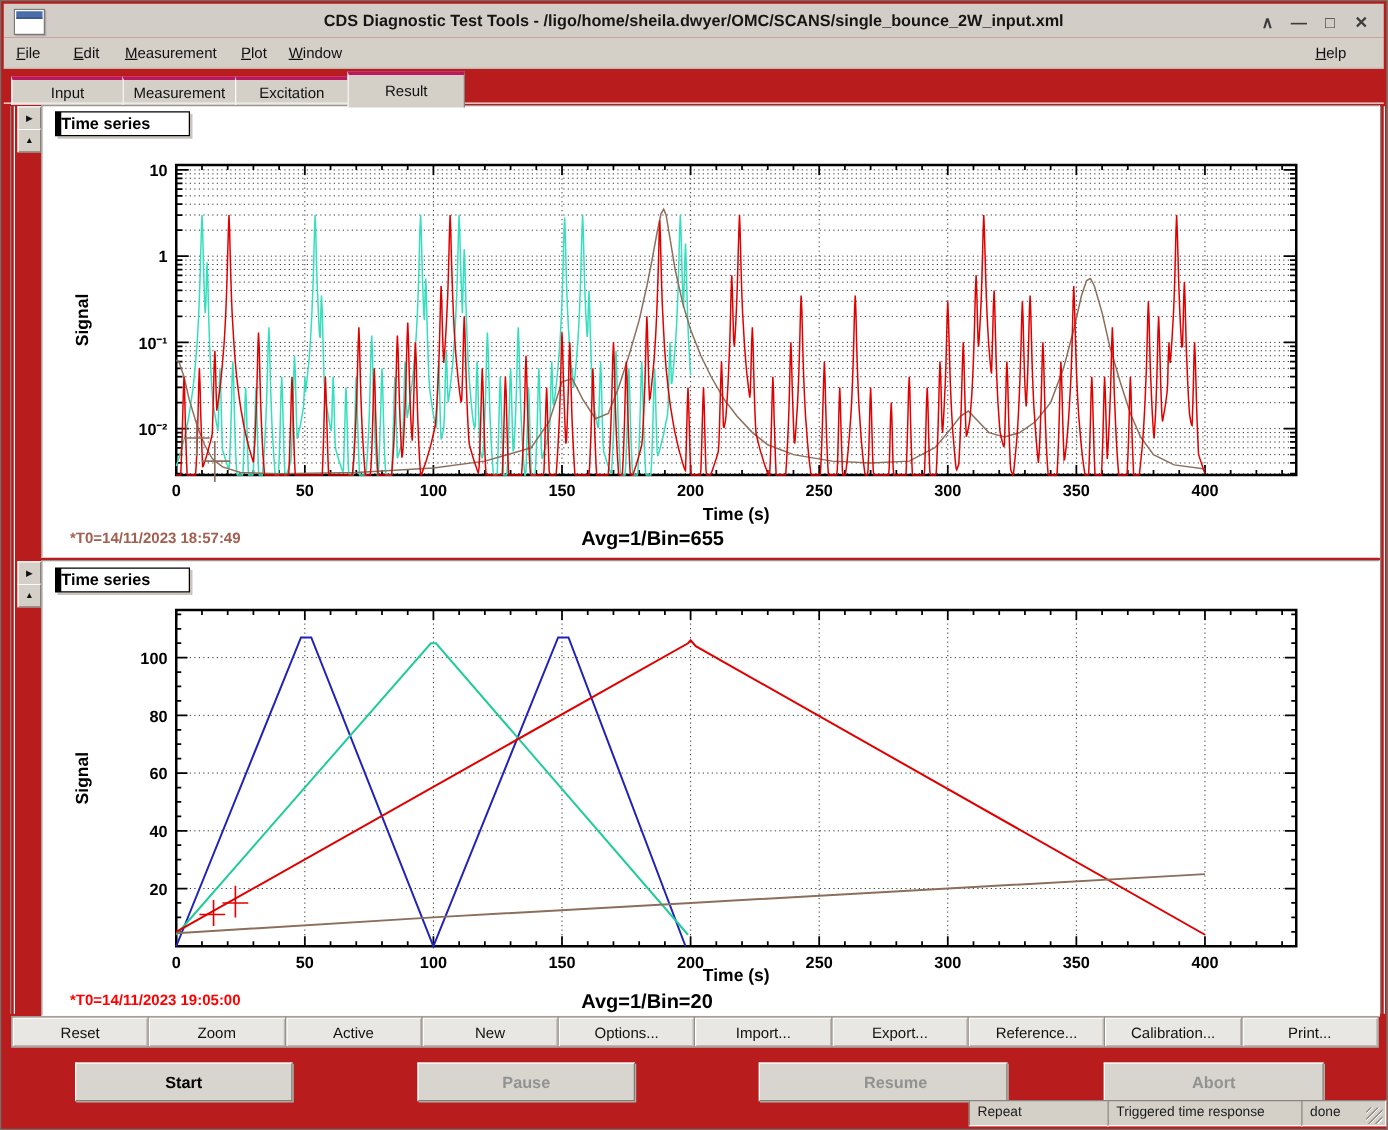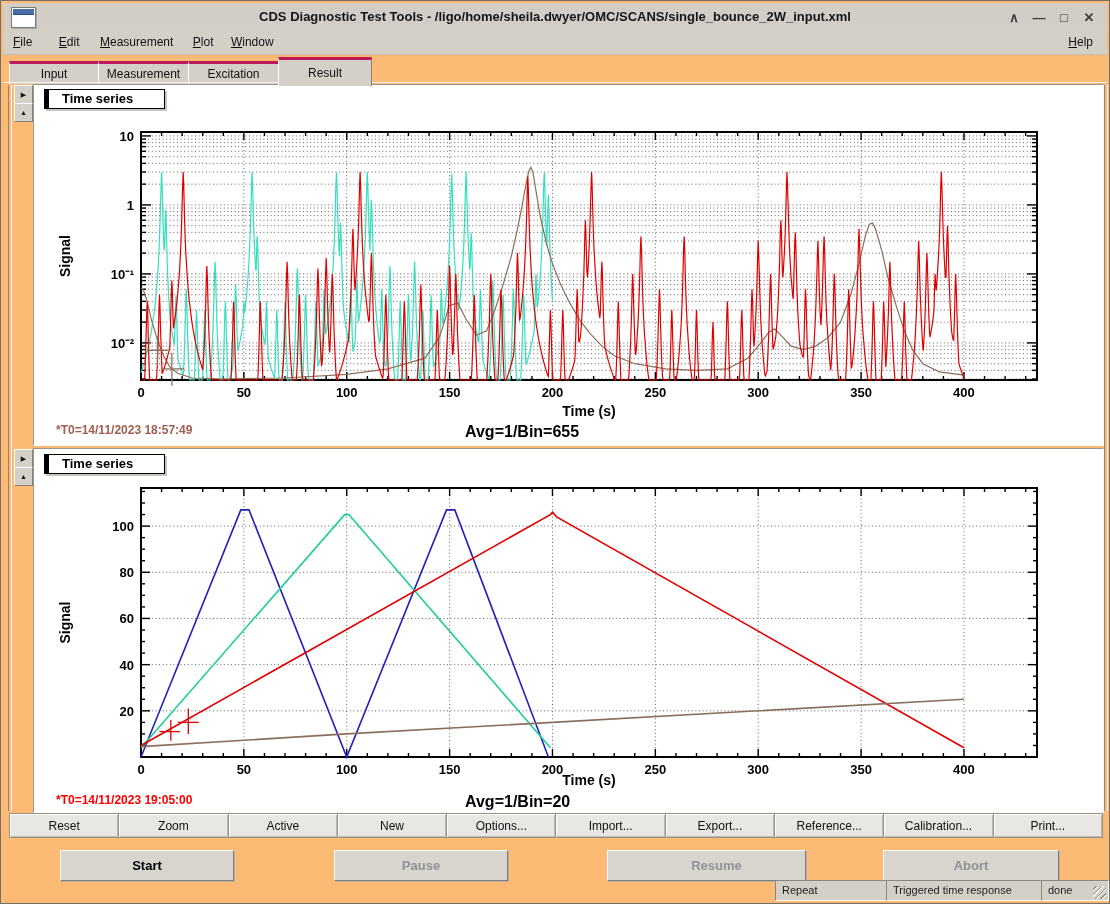--- a/index.html
+++ b/index.html
@@ -1,48 +1,48 @@
 <!DOCTYPE html>
 <html><head>
 <meta charset="utf-8">
 <style>
   html,body{margin:0;padding:0;width:1110px;height:904px;overflow:hidden;
     font-family:"Liberation Sans",sans-serif;background:#d4d0c8;}
-  .window{position:absolute;inset:0;border:1px solid #726e68;background:#fdba74;}
+  .window{position:absolute;inset:0;border:1px solid #726e68;background:#b91c1c;}
   
   .titlebar{position:absolute;left:2px;top:2px;right:2px;height:27px;background:#d2cec7;}
   .win-icon{position:absolute;left:8px;top:4px;width:23px;height:19px;background:#fff;
     border:1px solid #7d7a74;box-shadow:1px 1px 0 #aaa;}
   .win-icon .bar{position:absolute;left:1px;right:1px;top:1px;height:5px;background:#4a6ea9;
     border-bottom:1px solid #2d4a7a;}
   .title-text{position:absolute;left:0;right:0;top:0;height:27px;line-height:27px;text-align:center;
     font-weight:bold;font-size:13px;color:#151515;}
   .win-controls{position:absolute;right:8px;top:3px;height:22px;display:flex;gap:5px;}
   .win-btn{width:20px;height:22px;display:flex;align-items:center;justify-content:center;
     font-size:13px;font-weight:bold;color:#3c3c3c;}
   
   .menubar{position:absolute;left:2px;top:29px;right:2px;height:24px;background:#d4d0c8;
     border-bottom:1px solid #c2beb6;}
   .menu-item{display:inline-block;font-size:12px;color:#111;padding:5px 4px 4px 4px;}
   .menu-item::first-letter{text-decoration:underline;}
-  .menu-help{position:absolute;right:10px;top:0;}
+  .menu-help{position:absolute;right:26px;top:0;}
   
   .tab{position:absolute;top:60px;height:20px;background:#d4d0c8;font-size:12px;color:#111;
     display:flex;align-items:center;justify-content:center;
     border-top:3px solid #be185d;border-left:1px solid #fcfcfc;border-right:1px solid #84807a;}
   .tab.active{top:56px;height:26px;z-index:5;border-bottom:none;}
   .content-line{position:absolute;left:2px;right:2px;top:81px;height:1px;background:#f4f2ee;z-index:1;}
   .vgroove{position:absolute;top:84px;width:2px;height:726px;
     border-left:1px solid #8a867f;border-right:1px solid #f8f6f2;}
   
   .canvas{position:absolute;left:32px;width:1069px;background:#fff;
     border:1px solid;border-color:#9a968f #fbfaf8 #fbfaf8 #9a968f;}
   .plot-label{position:absolute;left:10px;width:102px;height:18px;background:#fff;
     border:1px solid #000;border-left:5px solid #000;box-shadow:2px 2px 0 #c9c5be;
-    font-weight:bold;font-size:13px;line-height:18px;padding-left:13px;color:#000;}
+    font-weight:bold;font-size:13px;line-height:18px;color:#000;}
   .arrow-btn{position:absolute;left:13px;width:17px;height:17px;background:#d4d0c8;
     border:1px solid;border-color:#fcfcfc #84807a #84807a #fcfcfc;
     display:flex;align-items:center;justify-content:center;font-size:7px;color:#111;}
   .t0-label{position:absolute;left:22px;font-size:12px;font-weight:bold;}
   .avg-label{position:absolute;left:431px;width:200px;text-align:left;font-size:16px;
     font-weight:bold;color:#000;}
   svg{position:absolute;left:0;top:0;}
   
   .toolbar{position:absolute;left:8px;top:812px;width:1094px;height:25px;display:flex;}
   .tb-btn{flex:1;background:#e9e7e3;border:1px solid #94908a;border-right:none;

